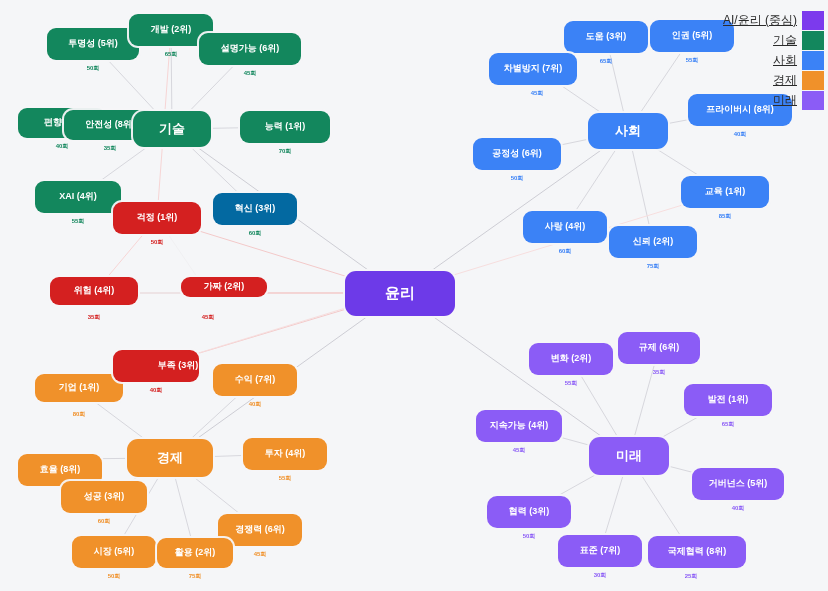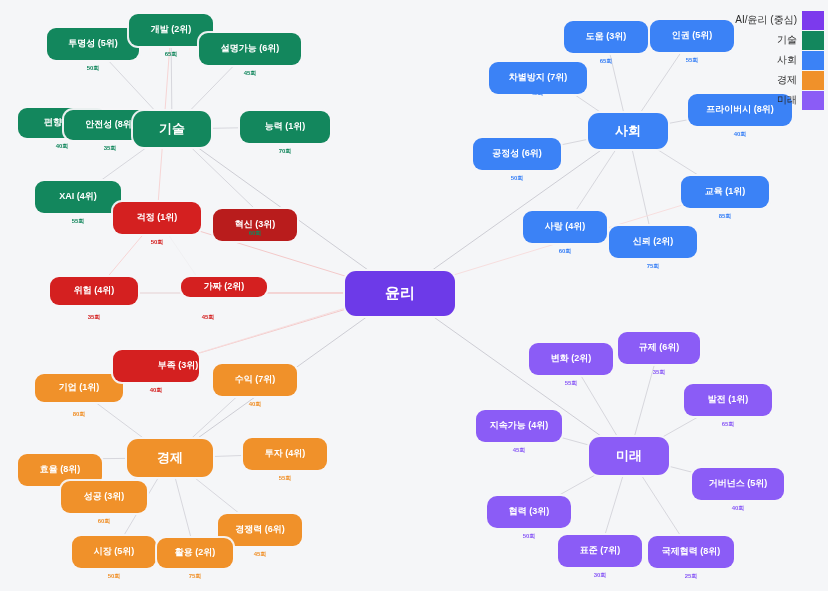--- a/index.html
+++ b/index.html
@@ -37,22 +37,22 @@
   #legend{
     position:absolute;
     right:4px;top:10px;
     width:108px;
   }
   .legend-row{
     display:flex;align-items:center;justify-content:flex-end;
     height:20px;
   }
   .legend-label{
-    font-size:10px;color:#2b2b2b;
-    margin-right:5px;text-align:right;
+    font-size:12px;color:#2b2b2b;
+    margin-right:5px;text-align:right;text-decoration:underline;
   }
   .legend-swatch{
     width:22px;height:19px;display:block;
   }
 </style>
 </head>
 <body style="background: rgb(245, 246, 248);">
 
 <div id="canvas">
   <svg id="edges">
@@ -110,27 +110,27 @@
       <div class="node leaf" style="left: 199px; top: 33px; width: 102px; height: 32px; background: rgb(19, 135, 93);">설명가능 (6위)</div>
       <div class="count" style="left: 230px; top: 69px; width: 40px; color: rgb(19, 135, 93);">45회</div>
       <div class="node leaf" style="left: 18px; top: 108px; width: 88px; height: 30px; background: rgb(19, 135, 93);">편향제거</div>
       <div class="count" style="left: 42px; top: 142px; width: 40px; color: rgb(19, 135, 93);">40회</div>
       <div class="node leaf" style="left: 64px; top: 110px; width: 92px; height: 30px; background: rgb(19, 135, 93);">안전성 (8위)</div>
       <div class="count" style="left: 90px; top: 144px; width: 40px; color: rgb(19, 135, 93);">35회</div>
       <div class="node leaf" style="left: 240px; top: 111px; width: 90px; height: 32px; background: rgb(19, 135, 93);">능력 (1위)</div>
       <div class="count" style="left: 265px; top: 147px; width: 40px; color: rgb(19, 135, 93);">70회</div>
       <div class="node leaf" style="left: 35px; top: 181px; width: 86px; height: 32px; background: rgb(19, 135, 93);">XAI (4위)</div>
       <div class="count" style="left: 58px; top: 217px; width: 40px; color: rgb(19, 135, 93);">55회</div>
-      <div class="node leaf" style="left: 213px; top: 209px; width: 84px; height: 32px; background: #b91c1c;">혁신 (3위)</div>
+      <div class="node leaf" style="left: 213px; top: 193px; width: 84px; height: 32px; background: #0369a1;">혁신 (3위)</div>
       <div class="count" style="left: 235px; top: 229px; width: 40px; color: rgb(19, 135, 93);">60회</div>
       <div class="node leaf" style="left: 564px; top: 21px; width: 84px; height: 32px; background: rgb(59, 130, 246);">도움 (3위)</div>
       <div class="count" style="left: 586px; top: 57px; width: 40px; color: rgb(59, 130, 246);">65회</div>
       <div class="node leaf" style="left: 650px; top: 20px; width: 84px; height: 32px; background: rgb(59, 130, 246); text-align: right;">인권 (5위)</div>
       <div class="count" style="left: 672px; top: 56px; width: 40px; color: rgb(59, 130, 246);">55회</div>
-      <div class="node leaf" style="left: 489px; top: 62px; width: 98px; height: 32px; background: rgb(59, 130, 246);">차별방지 (7위)</div>
+      <div class="node leaf" style="left: 489px; top: 53px; width: 88px; height: 32px; background: rgb(59, 130, 246);">차별방지 (7위)</div>
       <div class="count" style="left: 517px; top: 89px; width: 40px; color: rgb(59, 130, 246);">45회</div>
       <div class="node leaf" style="left: 688px; top: 94px; width: 104px; height: 32px; background: rgb(59, 130, 246);">프라이버시 (8위)</div>
       <div class="count" style="left: 720px; top: 130px; width: 40px; color: rgb(59, 130, 246);">40회</div>
       <div class="node leaf" style="left: 473px; top: 138px; width: 88px; height: 32px; background: rgb(59, 130, 246);">공정성 (6위)</div>
       <div class="count" style="left: 497px; top: 174px; width: 40px; color: rgb(59, 130, 246);">50회</div>
       <div class="node leaf" style="left: 681px; top: 176px; width: 88px; height: 32px; background: rgb(59, 130, 246);">교육 (1위)</div>
       <div class="count" style="left: 705px; top: 212px; width: 40px; color: rgb(59, 130, 246);">85회</div>
       <div class="node leaf" style="left: 523px; top: 211px; width: 84px; height: 32px; background: rgb(59, 130, 246);">사랑 (4위)</div>
       <div class="count" style="left: 545px; top: 247px; width: 40px; color: rgb(59, 130, 246);">60회</div>
       <div class="node leaf" style="left: 609px; top: 226px; width: 88px; height: 32px; background: rgb(59, 130, 246);">신뢰 (2위)</div>
@@ -158,21 +158,21 @@
       <div class="node leaf" style="left: 684px; top: 384px; width: 88px; height: 32px; background: rgb(139, 92, 246);">발전 (1위)</div>
       <div class="count" style="left: 708px; top: 420px; width: 40px; color: rgb(139, 92, 246);">65회</div>
       <div class="node leaf" style="left: 476px; top: 410px; width: 86px; height: 32px; background: rgb(139, 92, 246);">지속가능 (4위)</div>
       <div class="count" style="left: 499px; top: 446px; width: 40px; color: rgb(139, 92, 246);">45회</div>
       <div class="node leaf" style="left: 692px; top: 468px; width: 92px; height: 32px; background: rgb(139, 92, 246);">거버넌스 (5위)</div>
       <div class="count" style="left: 718px; top: 504px; width: 40px; color: rgb(139, 92, 246);">40회</div>
       <div class="node leaf" style="left: 487px; top: 496px; width: 84px; height: 32px; background: rgb(139, 92, 246); border-radius: 10px;">협력 (3위)</div>
       <div class="count" style="left: 509px; top: 532px; width: 40px; color: rgb(139, 92, 246);">50회</div>
       <div class="node leaf" style="left: 558px; top: 535px; width: 84px; height: 32px; background: rgb(139, 92, 246);">표준 (7위)</div>
       <div class="count" style="left: 580px; top: 571px; width: 40px; color: rgb(139, 92, 246);">30회</div>
-      <div class="node leaf" style="left: 648px; top: 536px; width: 86px; height: 32px; background: rgb(139, 92, 246);">국제협력 (8위)</div>
+      <div class="node leaf" style="left: 648px; top: 536px; width: 98px; height: 32px; background: rgb(139, 92, 246);">국제협력 (8위)</div>
       <div class="count" style="left: 671px; top: 572px; width: 40px; color: rgb(139, 92, 246);">25회</div>
       <div class="node leaf" style="left: 113px; top: 202px; width: 88px; height: 32px; background: rgb(212, 32, 32);">걱정 (1위)</div>
       <div class="count" style="left: 137px; top: 238px; width: 40px; color: rgb(212, 32, 32);">50회</div>
       <div class="node leaf" style="left: 50px; top: 277px; width: 88px; height: 28px; background: rgb(212, 32, 32);">위험 (4위)</div>
       <div class="count" style="left: 74px; top: 313px; width: 40px; color: rgb(212, 32, 32);">35회</div>
       <div class="node leaf" style="left: 181px; top: 277px; width: 86px; height: 20px; background: rgb(212, 32, 32);">가짜 (2위)</div>
       <div class="count" style="left: 188px; top: 313px; width: 40px; color: rgb(212, 32, 32);">45회</div>
       <div class="node leaf" style="left: 113px; top: 350px; width: 86px; height: 32px; background: rgb(212, 32, 32); padding-left: 44px;">부족 (3위)</div>
       <div class="count" style="left: 136px; top: 386px; width: 40px; color: rgb(212, 32, 32);">40회</div>
       <div class="node hub" style="left: 133px; top: 111px; width: 78px; height: 36px; background: rgb(19, 135, 93);">기술</div>

